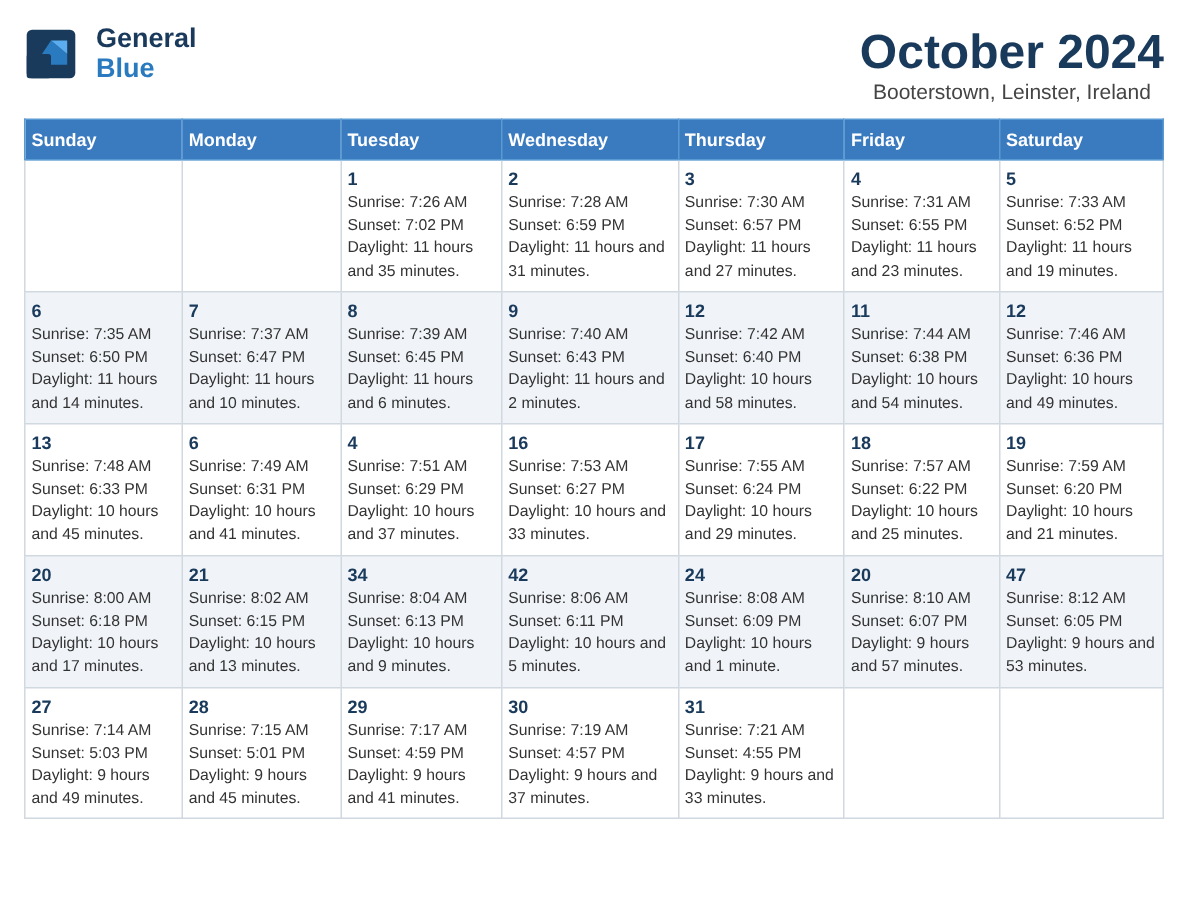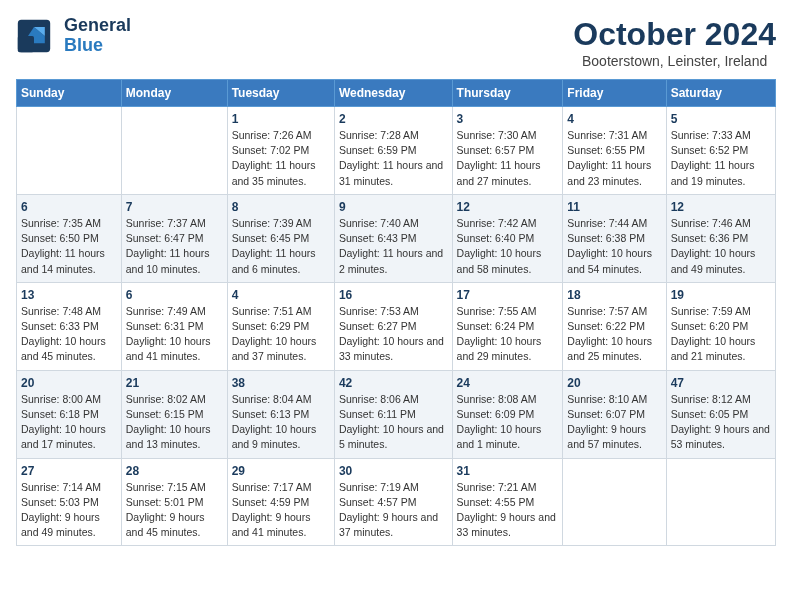--- a/index.html
+++ b/index.html
@@ -211,21 +211,21 @@
       <tr>
         <td>
           <span class="day-num">20</span>
           <div class="day-info">Sunrise: 8:00 AM<br>Sunset: 6:18 PM<br>Daylight: 10 hours and 17 minutes.</div>
         </td>
         <td>
           <span class="day-num">21</span>
           <div class="day-info">Sunrise: 8:02 AM<br>Sunset: 6:15 PM<br>Daylight: 10 hours and 13 minutes.</div>
         </td>
         <td>
-          <span class="day-num">38</span>
+          <span class="day-num">34</span>
           <div class="day-info">Sunrise: 8:04 AM<br>Sunset: 6:13 PM<br>Daylight: 10 hours and 9 minutes.</div>
         </td>
         <td>
           <span class="day-num">42</span>
           <div class="day-info">Sunrise: 8:06 AM<br>Sunset: 6:11 PM<br>Daylight: 10 hours and 5 minutes.</div>
         </td>
         <td>
           <span class="day-num">24</span>
           <div class="day-info">Sunrise: 8:08 AM<br>Sunset: 6:09 PM<br>Daylight: 10 hours and 1 minute.</div>
         </td>

